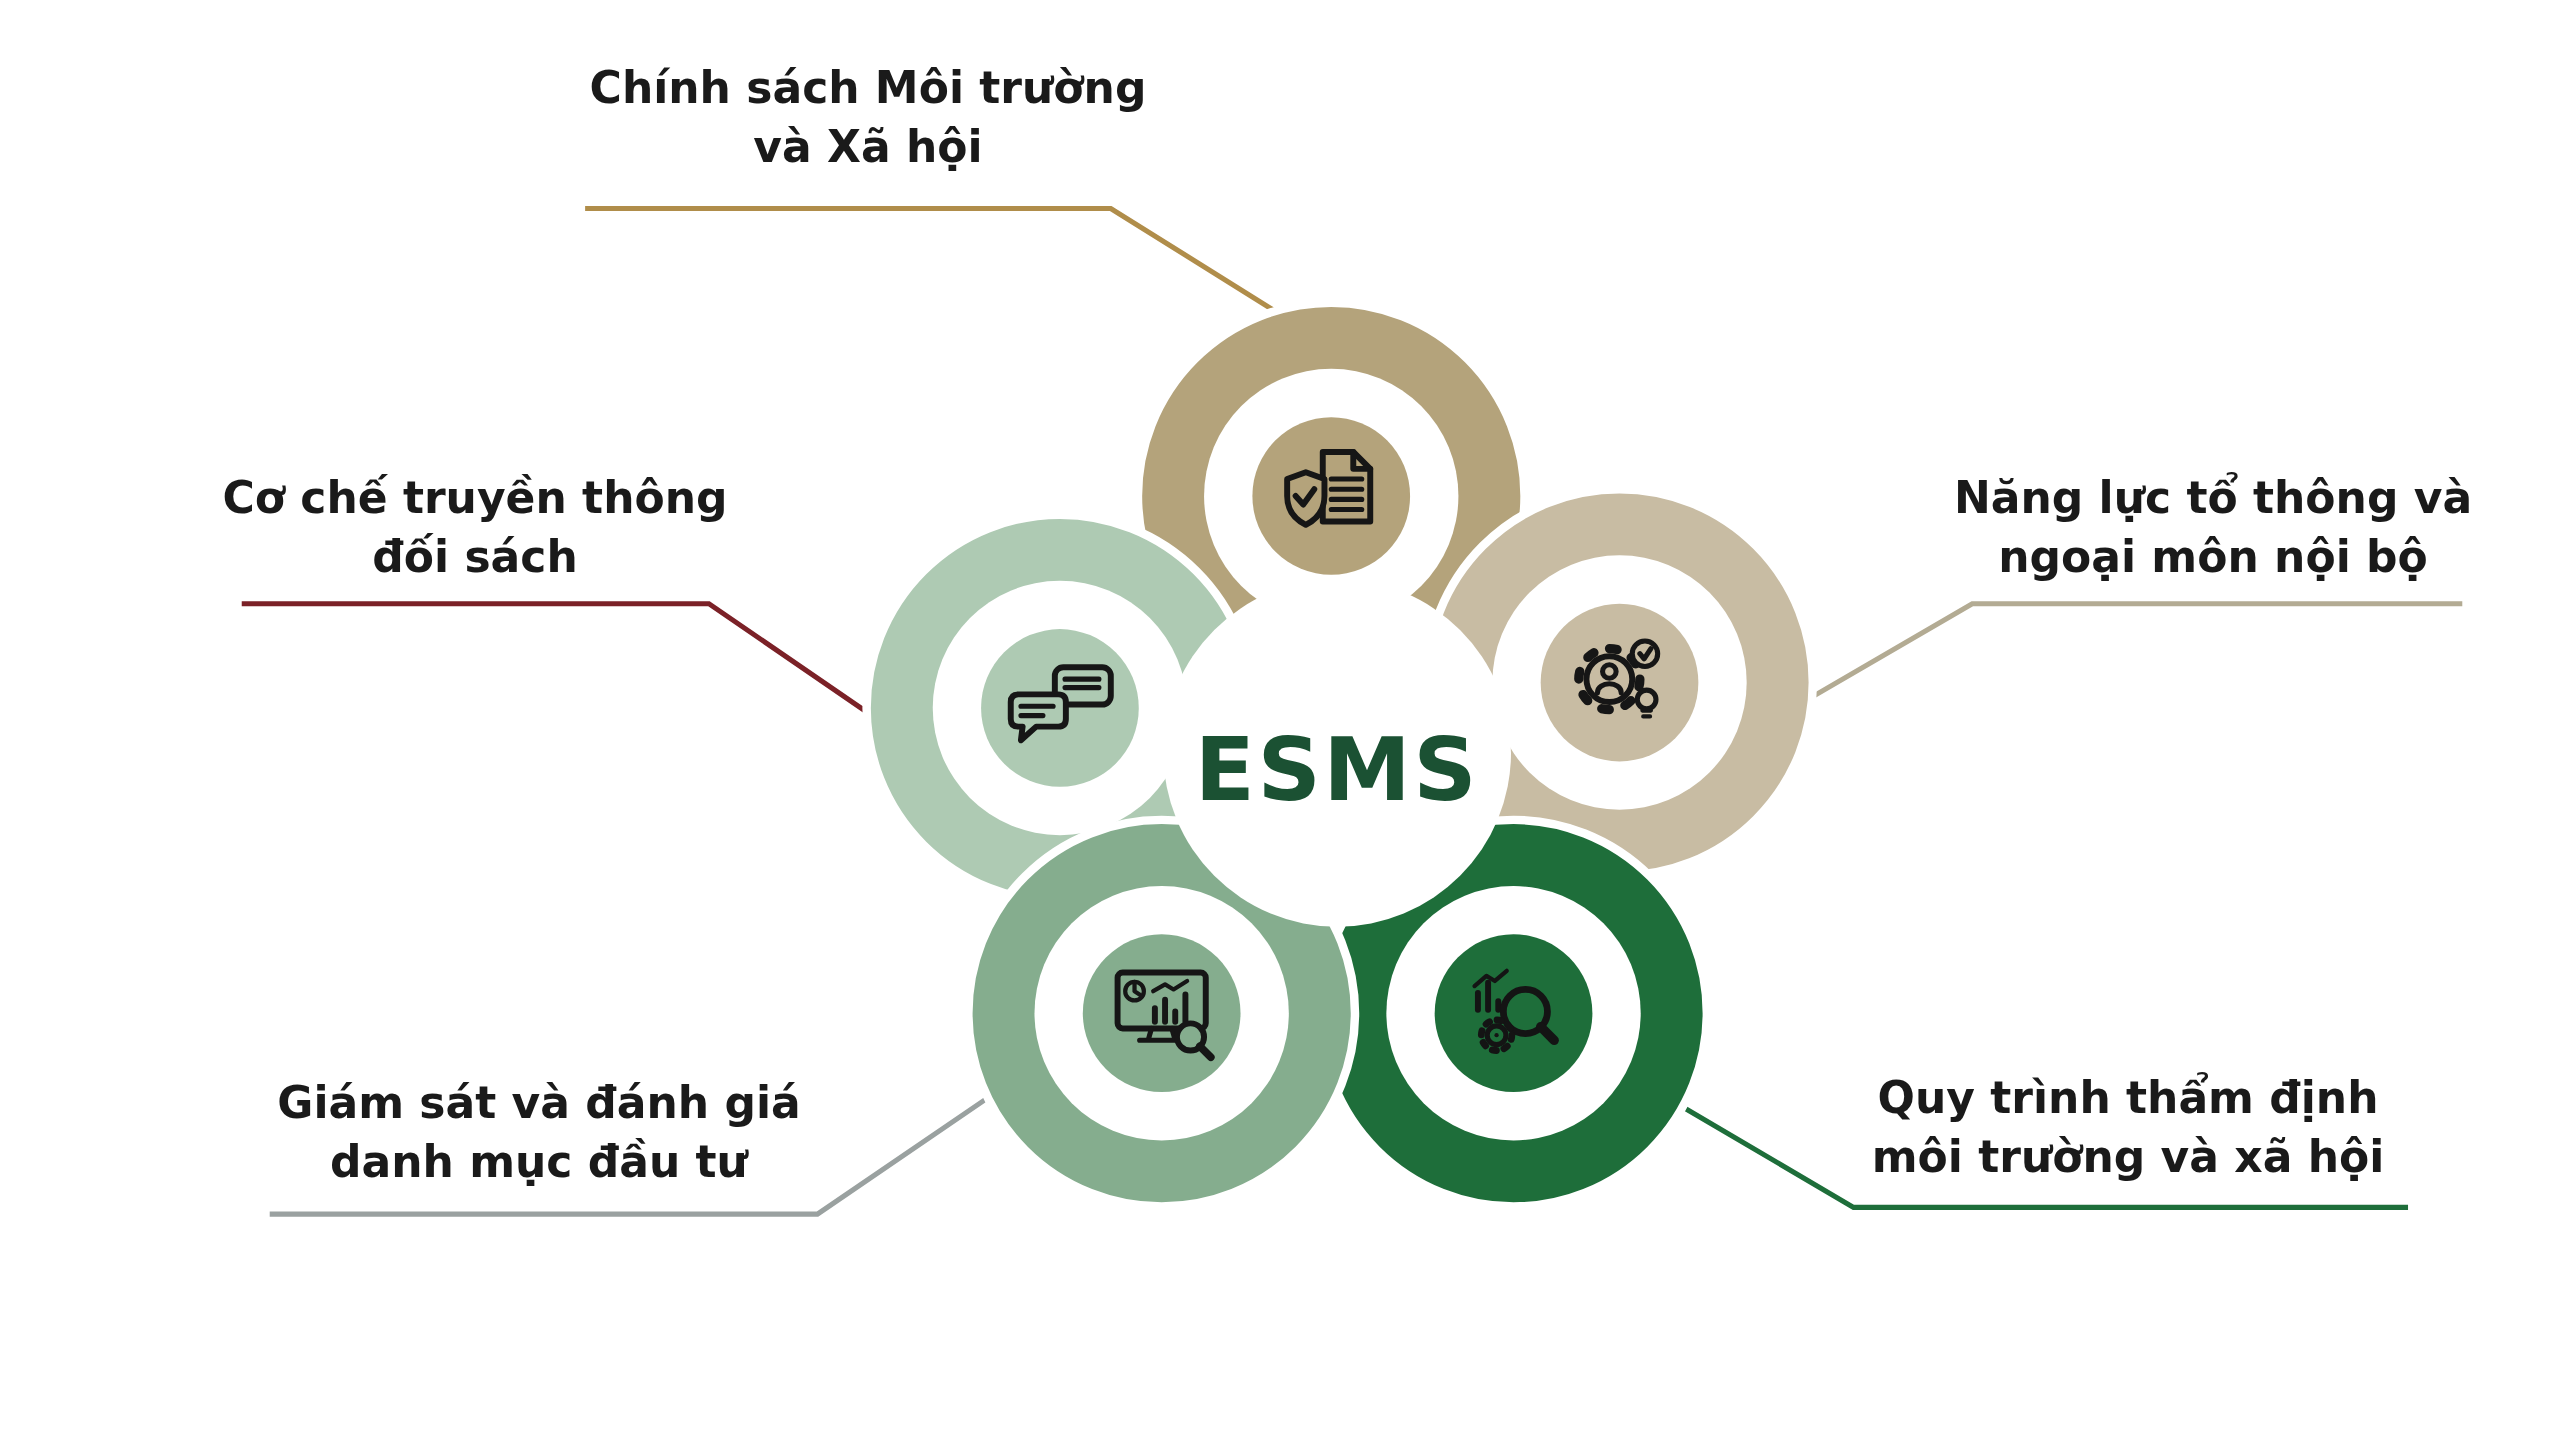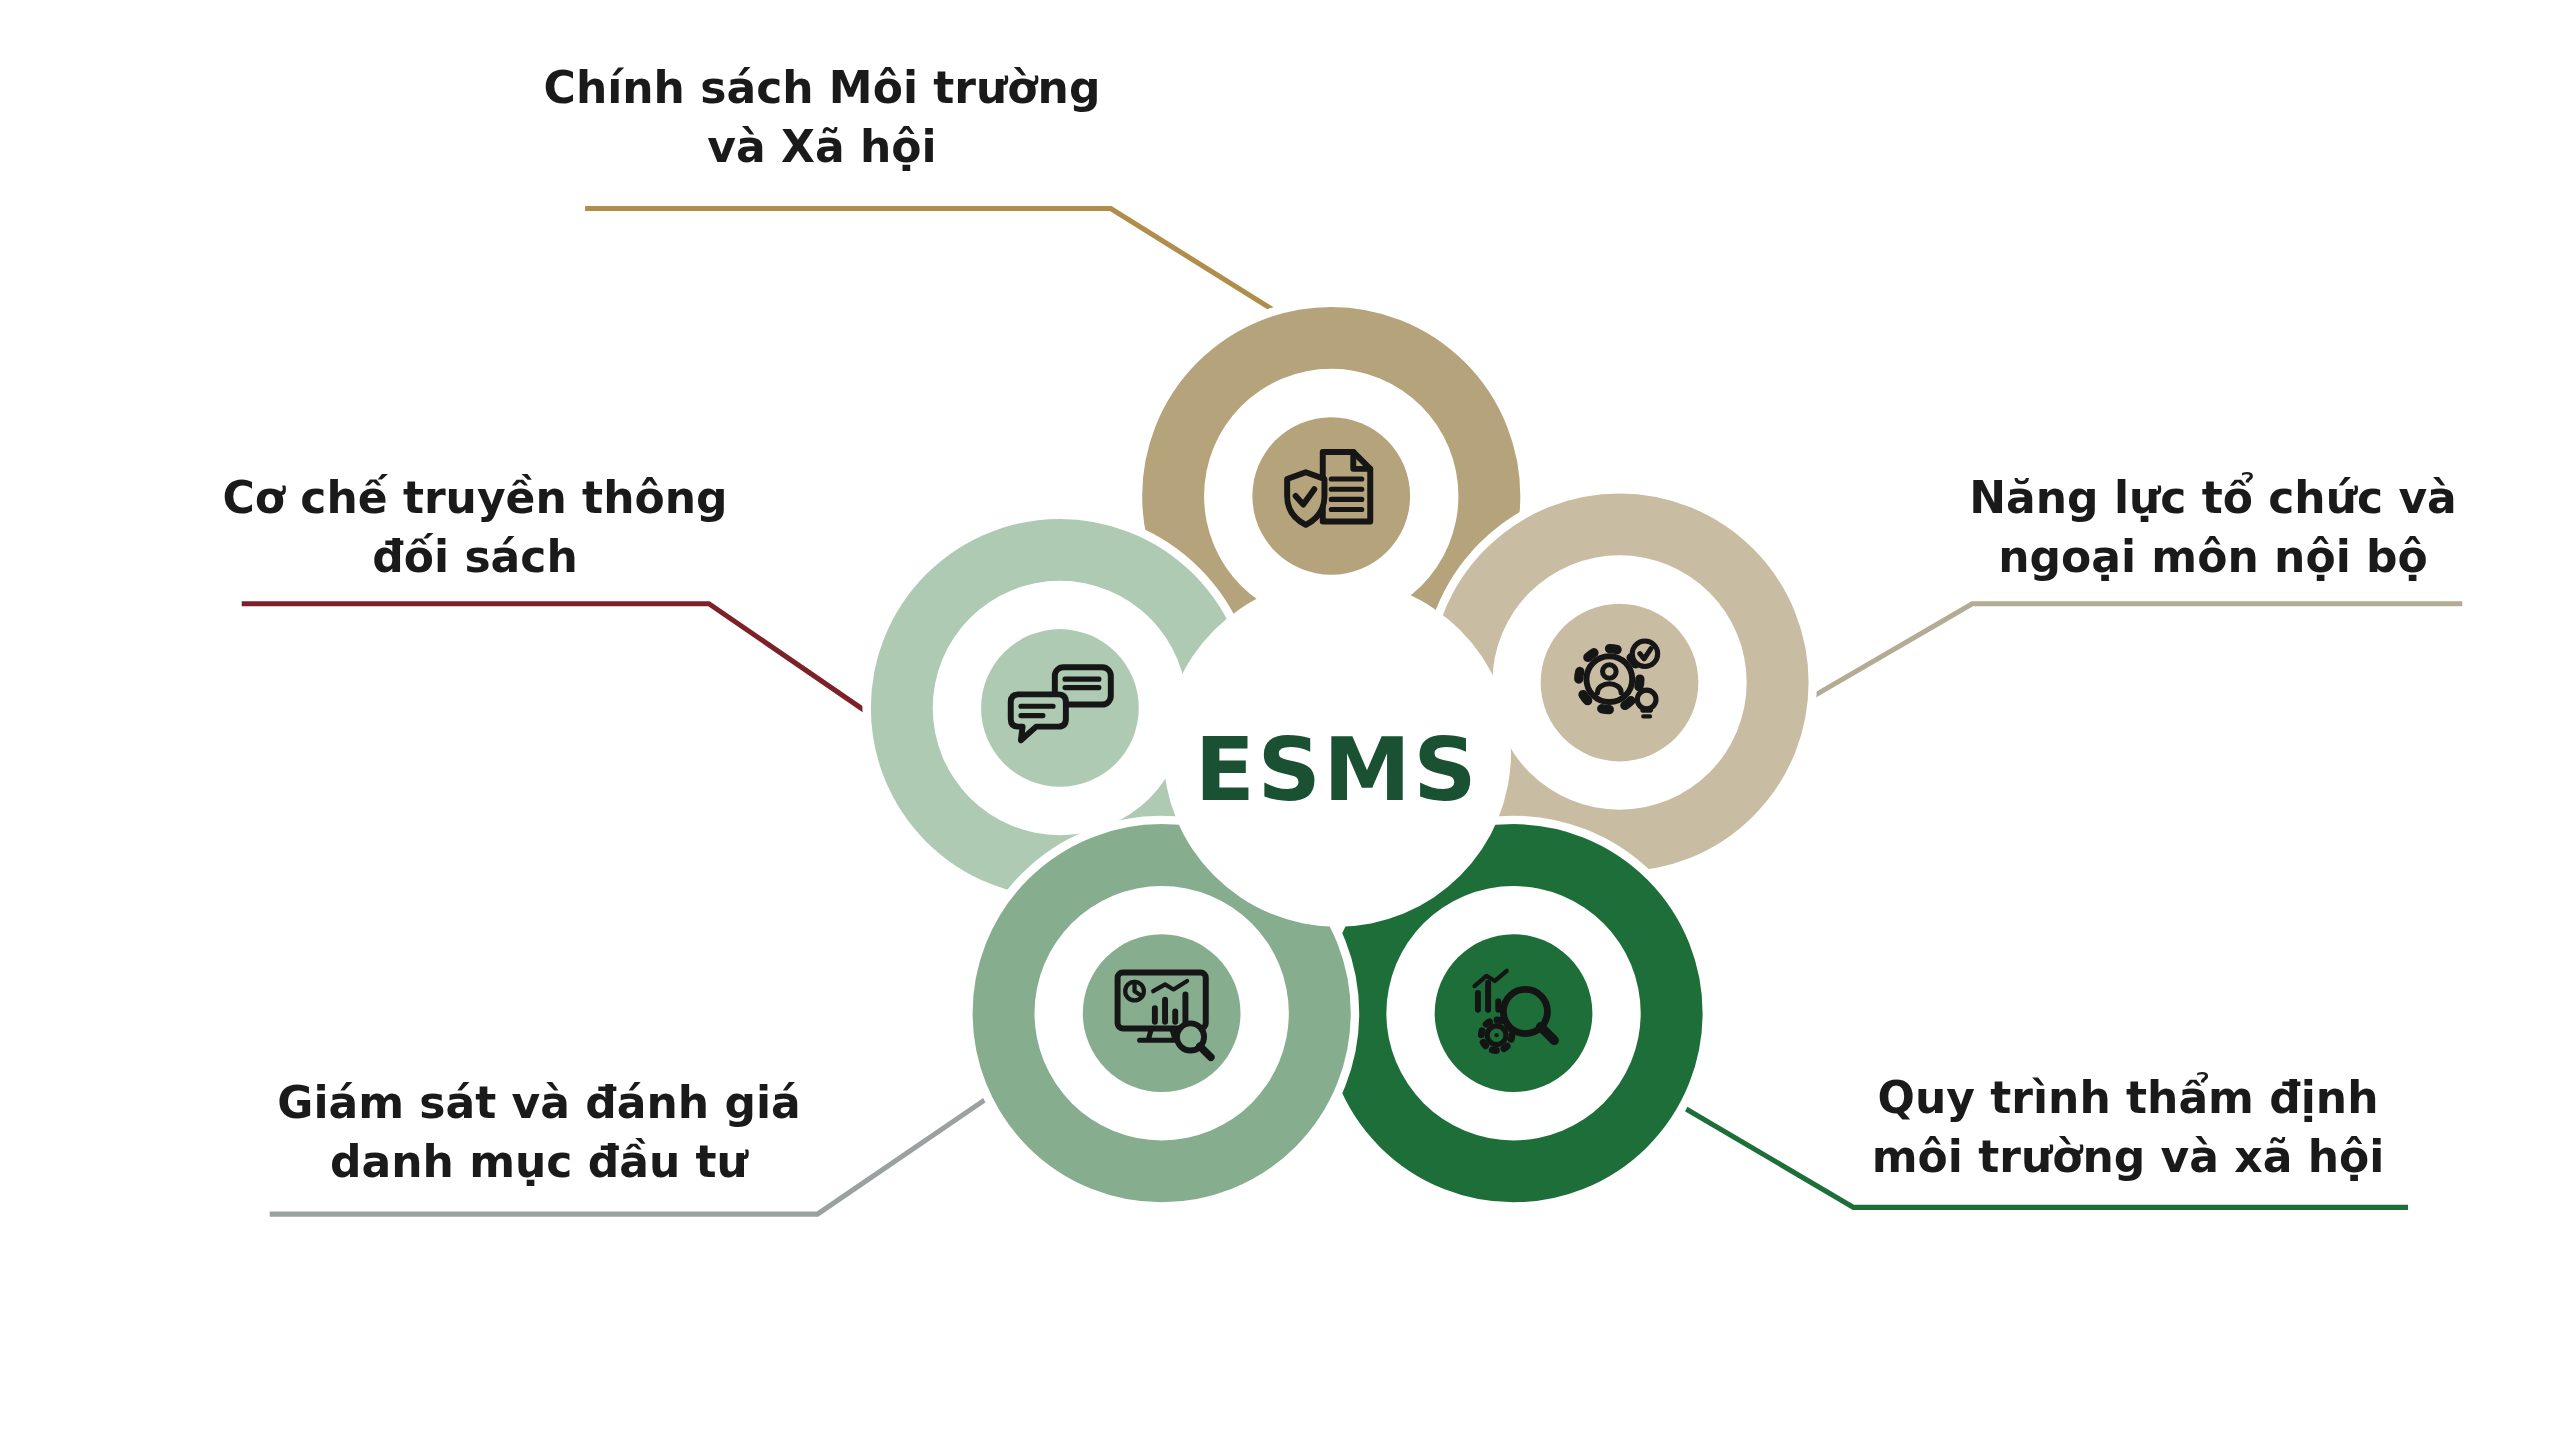--- a/index.html
+++ b/index.html
@@ -134,27 +134,27 @@
           <circle cx="-20" cy="26" r="11" stroke-width="6"></circle>
           <circle cx="-20" cy="26" r="2.5" fill="#141414" stroke="none"></circle>
         </g>
       </g>
 
     </g>
   </svg>
 
   <div class="esms" style="left:1337px; top:753px;">ESMS</div>
 
-  <div class="label" style="left:822px; top:58px;">
+  <div class="label" style="left:868px; top:58px;">
     <div>Chính sách Môi trường</div>
     <div>và Xã hội</div>
   </div>
 
   <div class="label" style="left:2213px; top:468px;">
-    <div>Năng lực tổ chức và</div>
+    <div>Năng lực tổ thông và</div>
     <div>ngoại môn nội bộ</div>
   </div>
 
   <div class="label" style="left:2128px; top:1068px;text-align:center;">
     <div>Quy trình thẩm định</div>
     <div>môi trường và xã hội</div>
   </div>
 
   <div class="label" style="left:527px; top:1073px;margin-left:12px;">
     <div>Giám sát và đánh giá</div>

